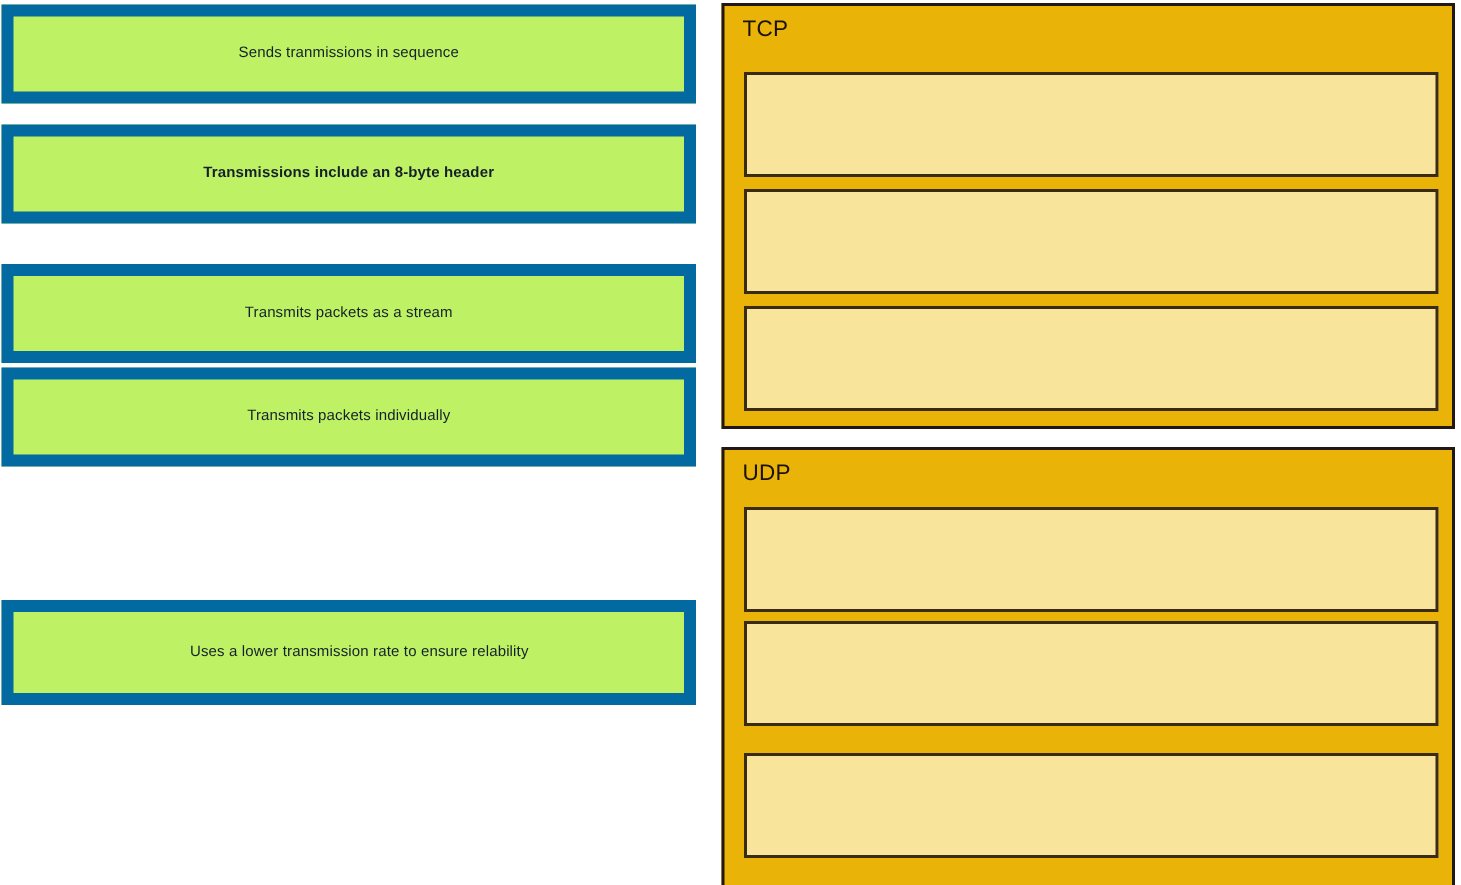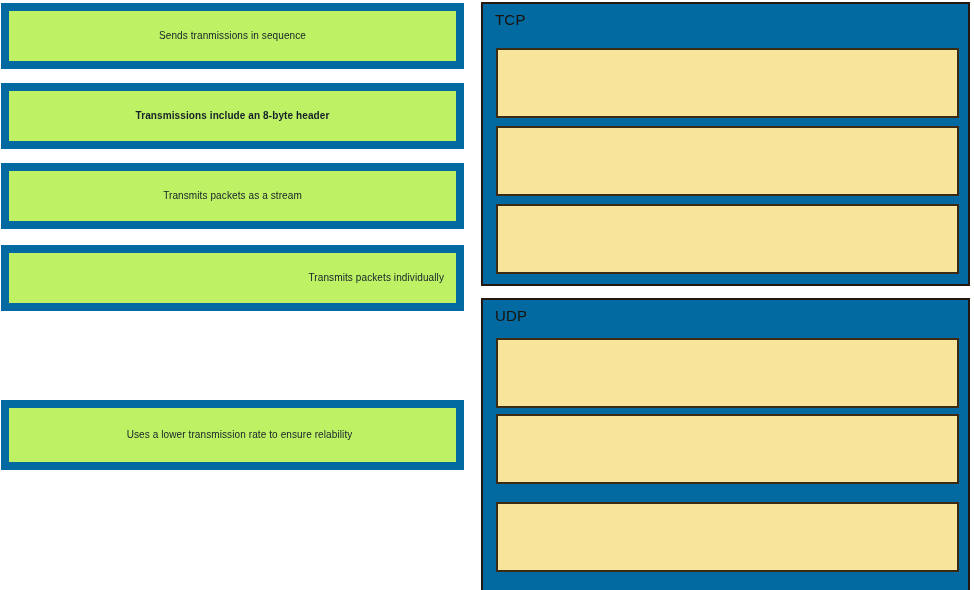--- a/index.html
+++ b/index.html
@@ -41,39 +41,39 @@
     letter-spacing: 0.1px;
     padding: 2px 12px;
   }
   .option-tile .tile-text {
     display: block;
     width: 100%;
   }
 
   .opt-0 { top: 3px;   height: 66px; }
   .opt-1 { top: 83px;  height: 66px; font-weight: bold; }
-  .opt-2 { top: 163px; height: 66px; }
-  .opt-3 { top: 245px; height: 66px; text-align: right; }
+  .opt-2 { top: 176px; height: 66px; }
+  .opt-3 { top: 245px; height: 66px; }
   .opt-4 { top: 324px; height: 64px; }
   .opt-5 { top: 400px; height: 70px; padding-left: 26px; }
 
   
   #targets-column {
     position: absolute;
     left: 480px;
     top: 0px;
     width: 492px;
     height: 590px;
   }
   .target-panel {
     position: absolute;
     left: 1px;
     width: 489px;
     box-sizing: border-box;
-    background: #0369a1;
+    background: #eab308;
     border: 2px solid #231712;
   }
   .panel-tcp { top: 2px;   height: 284px; }
   .panel-udp { top: 298px; height: 351px; padding-left: 16px; }
 
   .panel-title {
     position: absolute;
     left: 12px;
     top: 7px;
     font-size: 15px;

